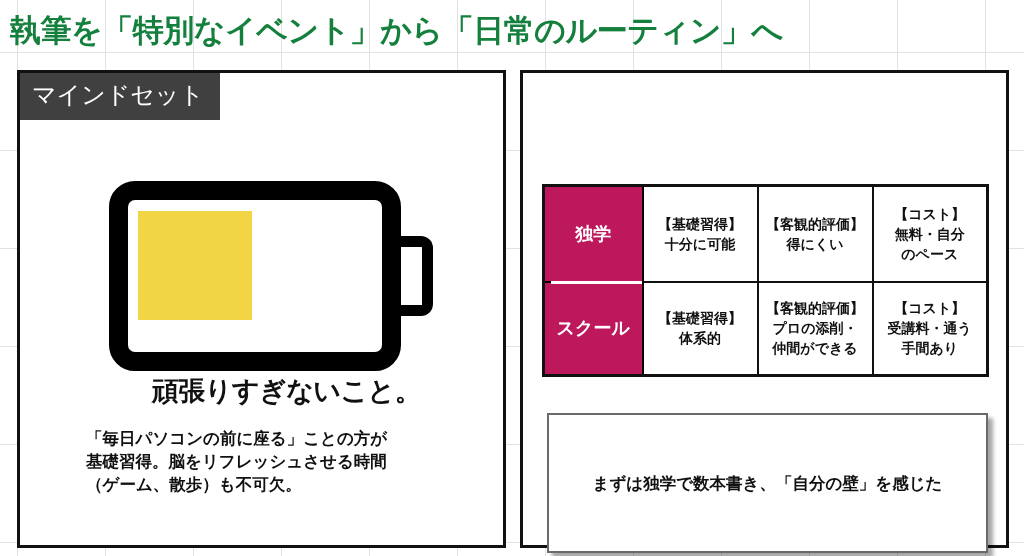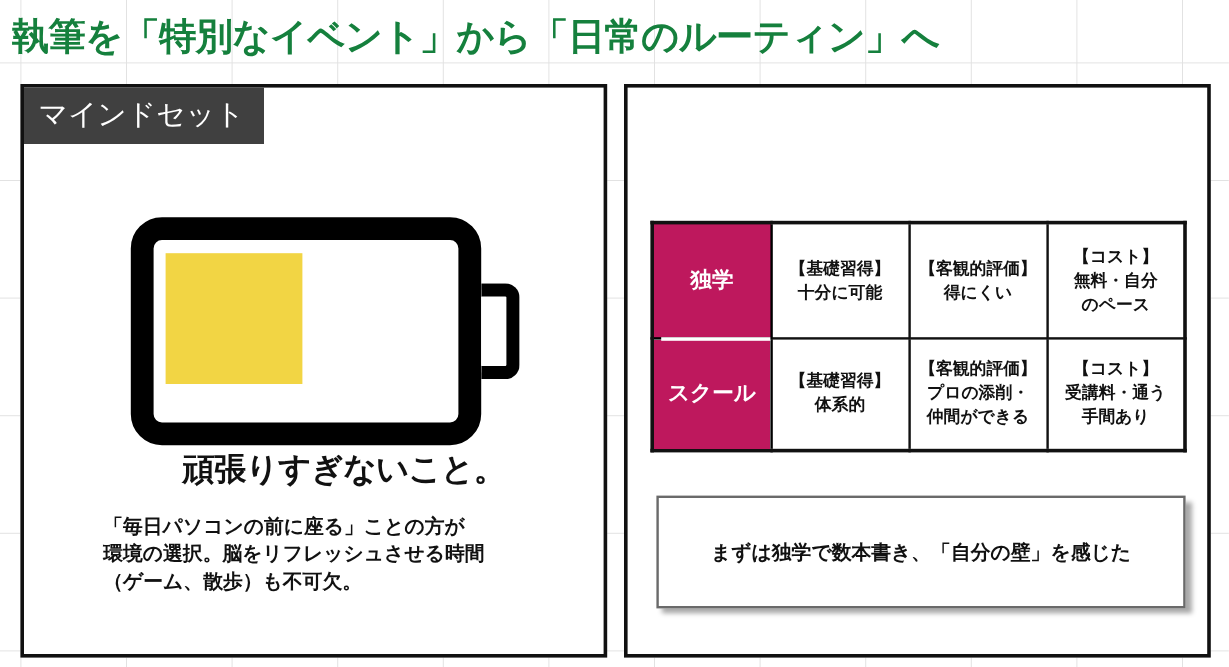--- a/index.html
+++ b/index.html
@@ -75,21 +75,21 @@
     border-color: #000;
   }
   table.compare tr.r1 td { height: 96px; }
   table.compare tr.r2 td { height: 94px; }
   table.compare td.c { width: 115px; }
   .rowhead-divider td.rowhead { position: relative; }
   .divider {
     position: absolute; left: 6px; right: 0; top: -2px; height: 3px; background: #fff;
   }
   .callout {
-    position: absolute; left: 24px; top: 340px; width: 441px; height: 94px;
+    position: absolute; left: 24px; top: 340px; width: 441px; height: 140px;
     border: 2px solid #6a6a6a; background: #fff;
     box-shadow: 5px 5px 4px rgba(0,0,0,0.35);
     display: flex; align-items: center; justify-content: center;
     text-align: center; font-size: 16.5px; font-weight: bold; line-height: 23px;
   }
 </style>
 </head>
 <body>
 
 <div class="title">執筆を「特別なイベント」から「日常のルーティン」へ</div>
@@ -102,21 +102,21 @@
       <div class="battery-body-real"></div>
       <div class="battery-fill"></div>
       <div class="battery-cap" style="top:55px; left:292px; height:80px; width:32px;"></div>
     </div>
   </div>
 
   <div class="headline">頑張りすぎないこと。</div>
 
   <div class="body-text">
     <div>「毎日パソコンの前に座る」ことの方が</div>
-    <div>環境の選択。脳をリフレッシュさせる時間</div>
+    <div>基礎習得。脳をリフレッシュさせる時間</div>
     <div>（ゲーム、散歩）も不可欠。</div>
   </div>
 </div>
 
 <div class="panel right">
 
 
   <table class="compare">
     <tbody>
         <tr class="r1">

